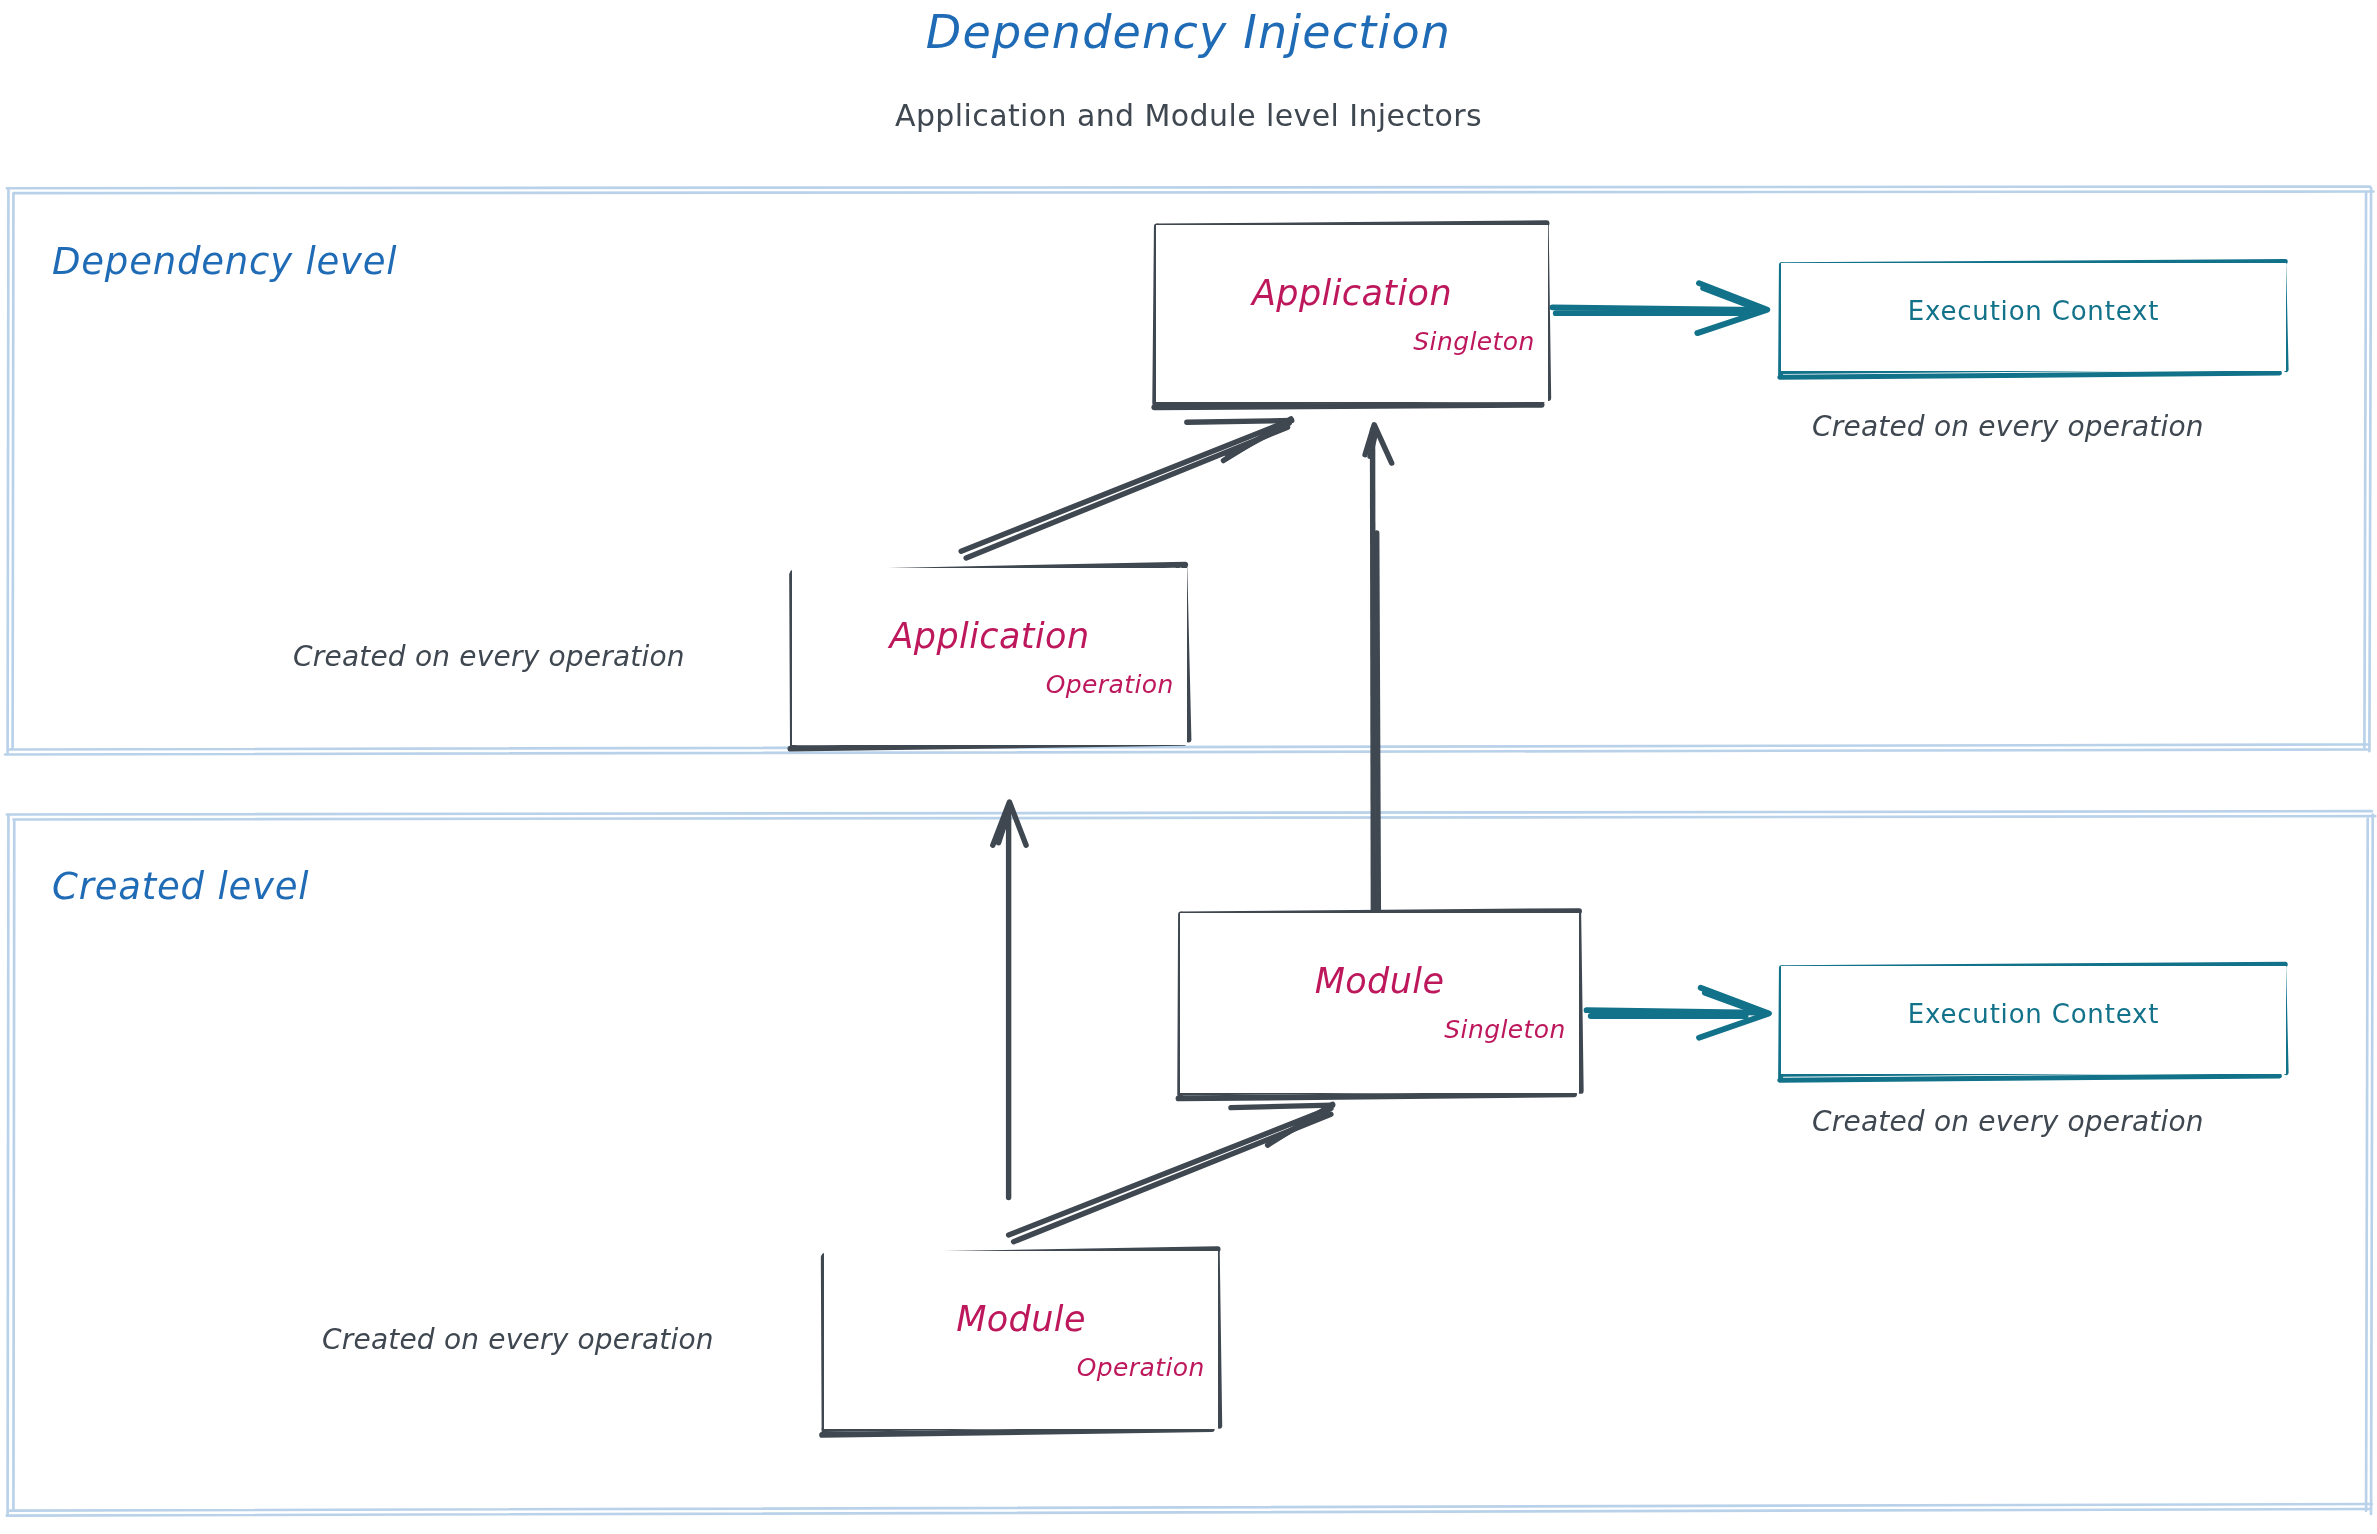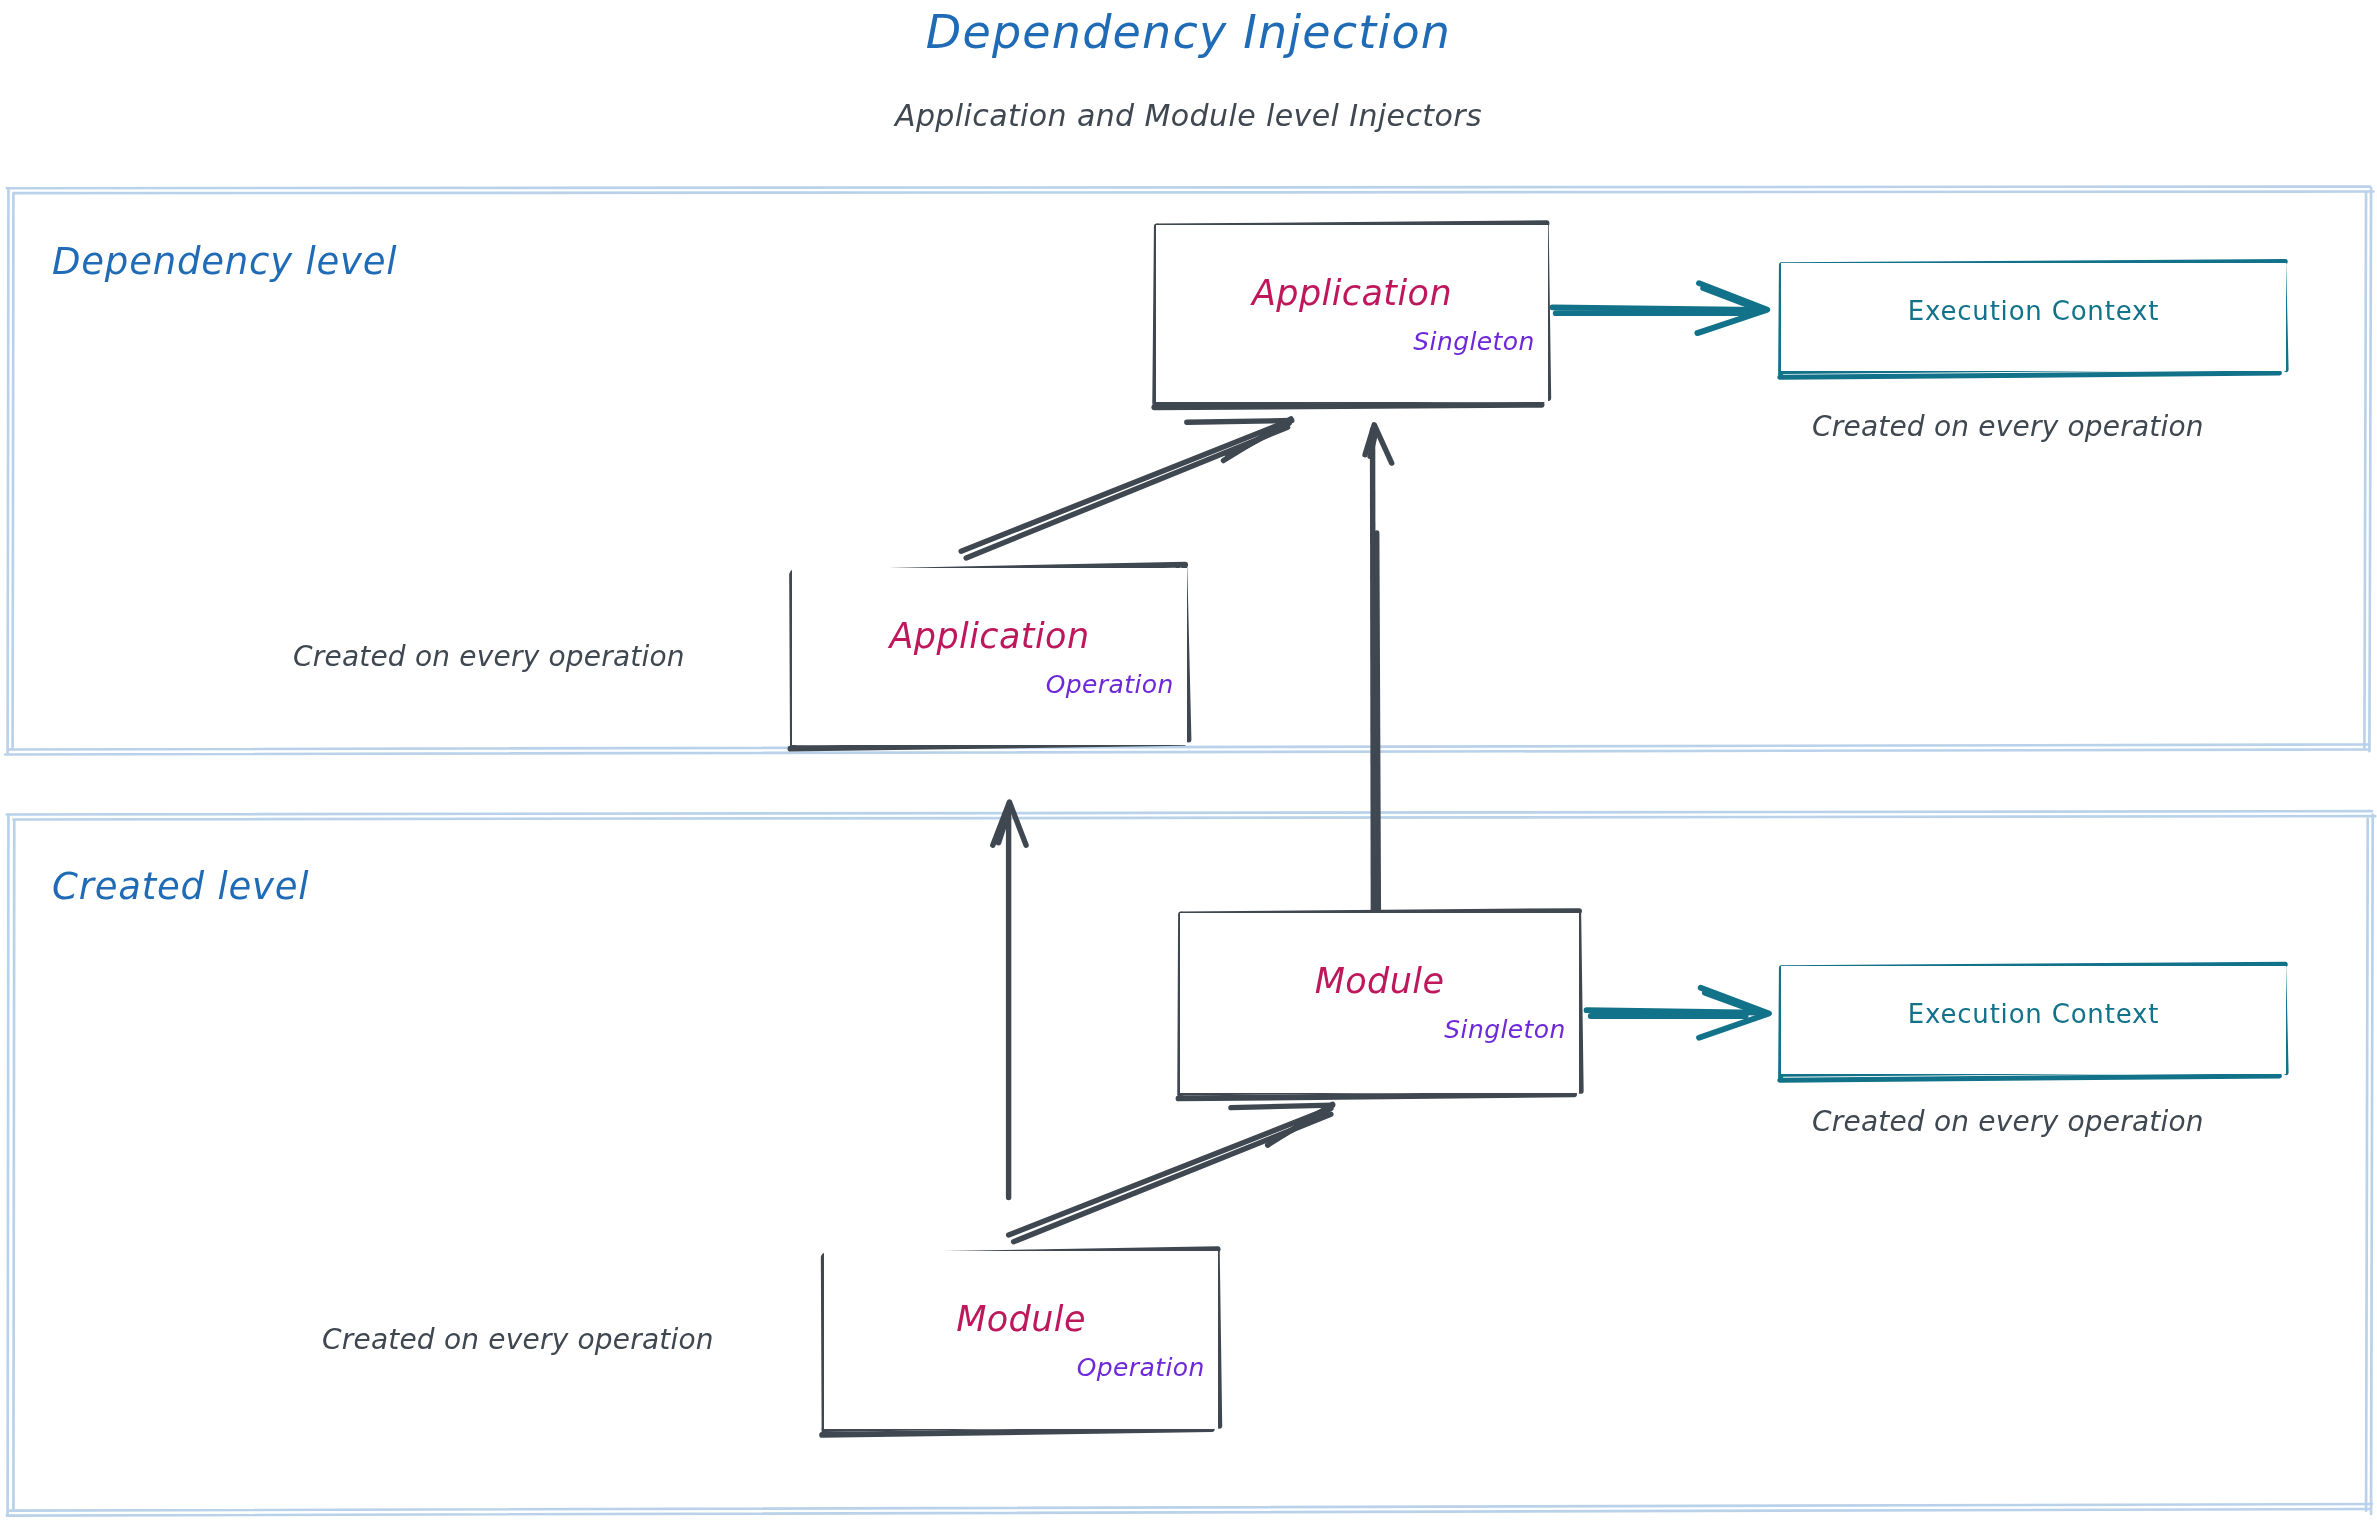--- a/index.html
+++ b/index.html
@@ -36,21 +36,20 @@
   }
   #diagram-subtitle {
     position: absolute;
     left: 0;
     top: 98px;
     width: 2377px;
     text-align: center;
     font-size: 30px;
     letter-spacing: 0.4px;
     color: #3f4750;
-    font-style: italic;
   }
   .lane-label {
     position: absolute;
     font-size: 37px;
     color: #1f6bb5;
     font-style: italic;
     letter-spacing: 0.8px;
     white-space: nowrap;
   }
 
@@ -67,21 +66,21 @@
     font-size: 35px;
     color: #be185d;
     font-style: italic;
     letter-spacing: 0.4px;
     white-space: nowrap;
   }
   .node-scope {
     position: absolute;
     right: 13.3px;
     font-size: 25px;
-    color: #6d28d9;
+    color: #be185d;
     font-style: italic;
     letter-spacing: 0.4px;
     white-space: nowrap;
   }
   .ec-title {
     position: absolute;
     width: 100%;
     text-align: center;
     font-size: 26px;
     color: #12728a;

